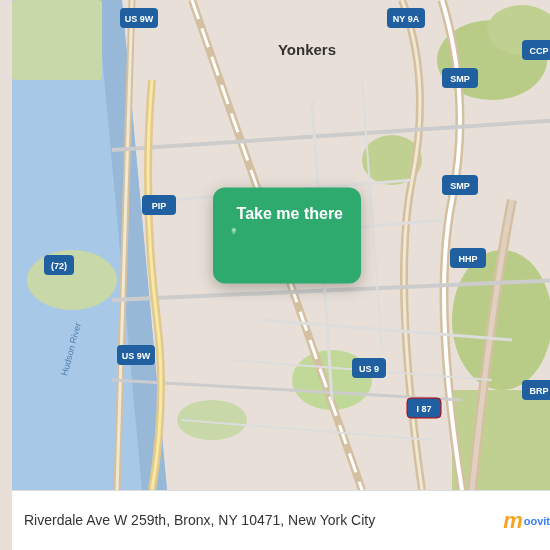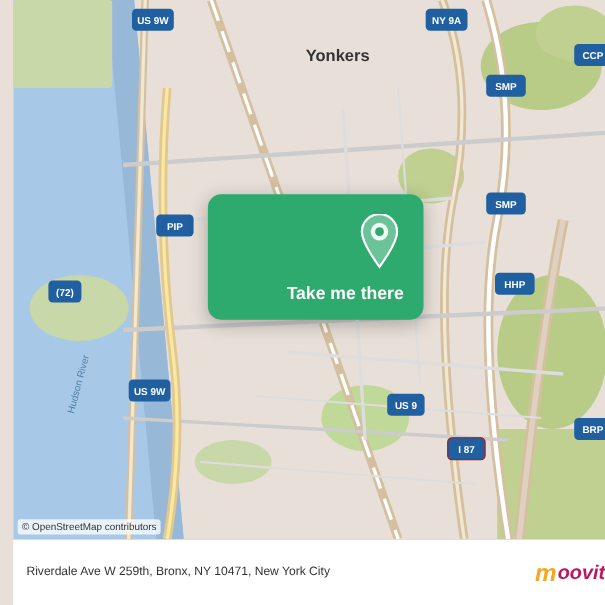--- a/index.html
+++ b/index.html
@@ -36,24 +36,24 @@
     }
 
     
     #action-card {
       position: absolute;
       top: 50%;
       left: 50%;
       transform: translate(-50%, -60%);
       background: #2eaa6e;
       border-radius: 12px;
-      width: 196px;
-      display: flex;
-      flex-direction: column;
-      align-items: flex-end;
+      width: 148px;
+      display: flex;
+      flex-direction: row;
+      align-items: flex-start;
       padding: 18px 18px 14px 18px;
       box-shadow: 0 4px 16px rgba(0,0,0,0.25);
     }
 
     #pin-icon {
       width: 44px;
       height: 52px;
       margin-bottom: 12px;
     }
 
@@ -76,21 +76,21 @@
     }
 
     #moovit-logo {
       margin-left: auto;
       display: flex;
       align-items: center;
       flex-shrink: 0;
     }
 
     #address-text {
-      font-size: 11px;
+      font-size: 14px;
       color: #333;
       flex: 1;
       line-height: 1.4;
     }
 
     
     #osm-attribution {
       position: absolute;
       bottom: 4px;
       left: 4px;
@@ -102,24 +102,23 @@
     }
 
     
     .moovit-m {
       font-size: 22px;
       font-weight: 900;
       color: #f5a623;
       font-style: italic;
     }
     .moovit-text {
-      font-size: 18px;
+      font-size: 11px;
       font-weight: 700;
-      color: #be185d;
-      font-style: italic;
+      color: #3b82f6;
       margin-left: 1px;
     }
   </style>
 </head>
 <body>
 
 <div id="app">
   <div id="map-container">
     
     <svg id="map-svg" viewBox="0 0 550 490" xmlns="http://www.w3.org/2000/svg">
@@ -219,23 +218,20 @@
     <div id="action-card">
       <svg id="pin-icon" viewBox="0 0 44 52" fill="none" xmlns="http://www.w3.org/2000/svg">
         <path d="M22 0C13.16 0 6 7.16 6 16C6 27 22 48 22 48C22 48 38 27 38 16C38 7.16 30.84 0 22 0Z" fill="white" fill-opacity="0.3" stroke="white" stroke-width="2"></path>
         <circle cx="22" cy="16" r="8" fill="white" fill-opacity="0.9"></circle>
         <circle cx="22" cy="16" r="4" fill="#2eaa6e"></circle>
       </svg>
       <span id="action-button-label">Take me there</span>
     </div>
 
     
-    <div id="osm-attribution">
-      <span>© OpenStreetMap contributors</span>
-    </div>
   </div>
 
   <div id="info-bar">
     <span id="address-text">Riverdale Ave W 259th, Bronx, NY 10471, New York City</span>
     <div id="moovit-logo">
       <span class="moovit-m">m</span>
       <span class="moovit-text">oovit</span>
     </div>
   </div>
 </div>

